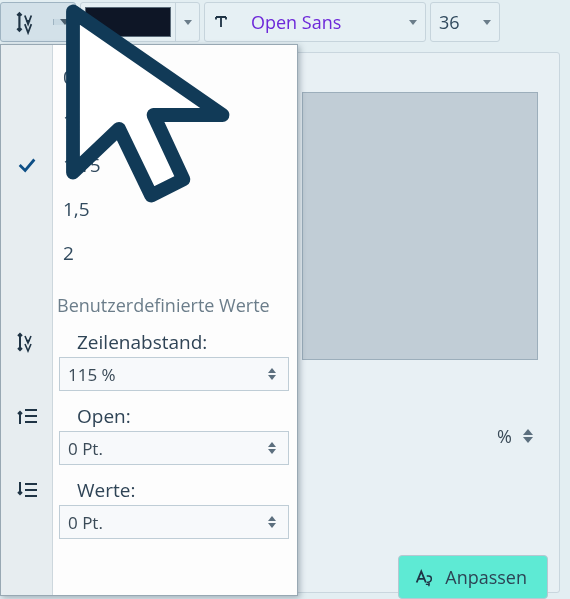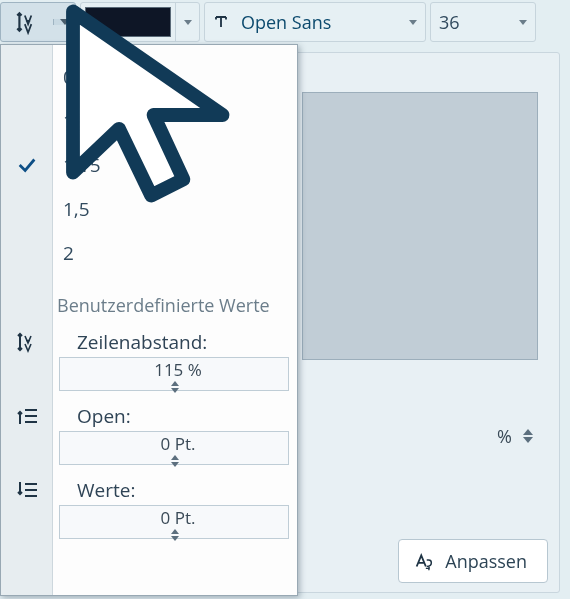--- a/index.html
+++ b/index.html
@@ -66,29 +66,29 @@
   .tb-color .btn-dd {
     width: 24px;
     border-left: 1px solid #c6d4dc;
     display: flex; align-items: center; justify-content: center;
   }
 
   .tb-font {
     width: 222px;
     padding: 0 6px;
     align-items: center;
-    gap: 10px;
+    gap: 20px;
     font-size: 18px;
-    color: #0c4a6e;
+    color: #6d28d9;
   }
   .tb-font .fontname { flex: 1; }
   .tb-font .dd { padding-right: 2px; }
 
   .tb-size {
-    width: 106px;
+    width: 70px;
     padding: 0 8px;
     align-items: center;
     font-size: 18px;
     color: #314a5e;
   }
   .tb-size .val { flex: 1; }
 
   .tri-down {
     width: 0; height: 0;
     border-left: 5px solid transparent;
@@ -132,24 +132,24 @@
   .sp-up, .sp-down {
     width: 0; height: 0; margin: 0 auto;
     border-left: 5px solid transparent;
     border-right: 5px solid transparent;
   }
   .sp-up   { border-bottom: 6px solid #5c6f7e; }
   .sp-down { border-top: 6px solid #5c6f7e; }
 
   .anpassen-btn {
     position: absolute;
-    right: 22px; bottom: 16px;
+    right: 22px; bottom: 0;
     height: 44px;
     padding: 0 20px 0 14px;
-    background: #ffffff;
+    background: #5eead4;
     border: 1px solid #b7c7d1;
     border-radius: 4px;
     display: flex; align-items: center; gap: 10px;
     font-size: 18px; color: #2d4455;
   }
 
   
   .dropdown {
     position: absolute;
     top: 44px; left: 0;
@@ -203,21 +203,20 @@
   }
   .dd-spinner {
     margin: 2px 8px 12px 58px;
     height: 34px;
     background: #f7f9fb;
     border: 1px solid #bfcdd6;
     display: flex; align-items: center;
     padding-left: 8px;
     font-size: 17px;
     color: #3a4a57;
-    flex-direction: column;
   }
   .dd-spinner .val { flex: 1; }
   .dd-spinner .spin-btns { margin-right: 6px; }
   .dd-spinner .sp-up, .dd-spinner .sp-down {
     border-left-width:4px; border-right-width:4px;
   }
   .dd-spinner .sp-up   { border-bottom-width:5px; }
   .dd-spinner .sp-down { border-top-width:5px; }
 
   

